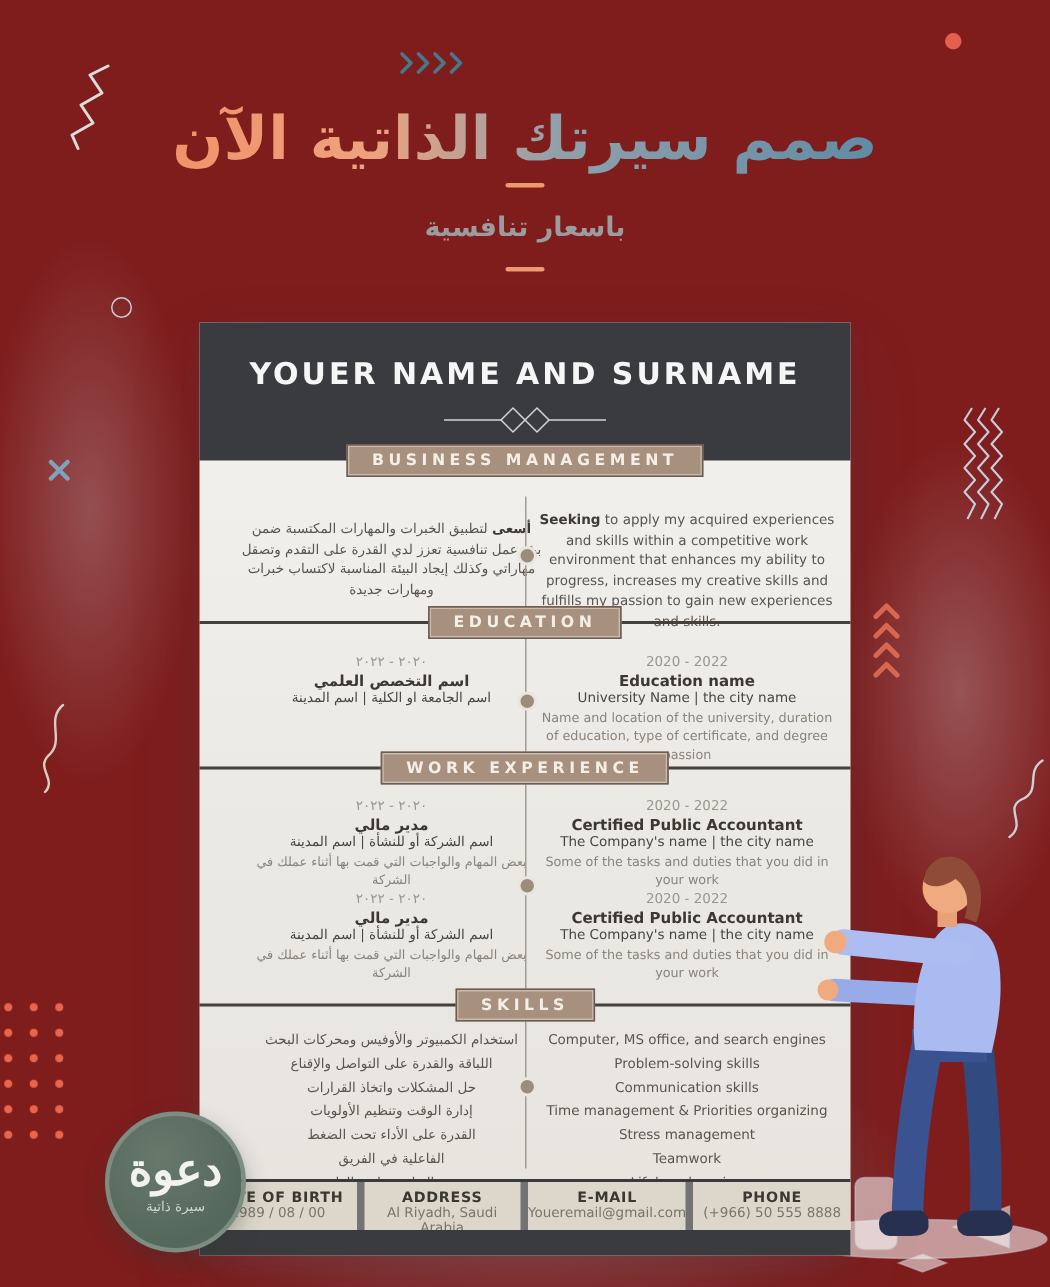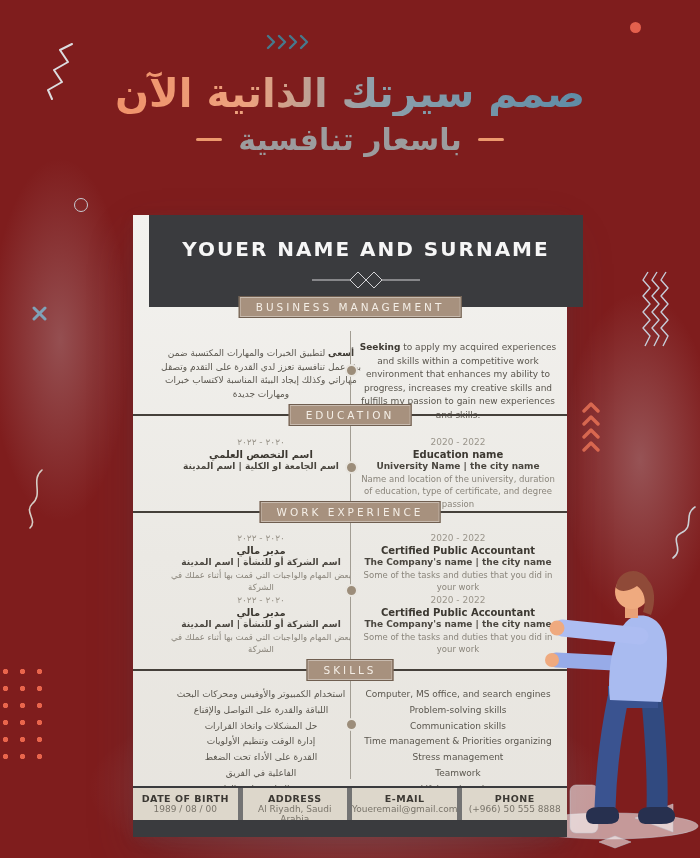--- a/index.html
+++ b/index.html
@@ -11,55 +11,55 @@
   .wash-left{left:-40px;top:80px;width:200px;height:520px;background:radial-gradient(closest-side,rgba(205,208,215,.28),transparent 70%);}
   .wash-right{right:-50px;top:220px;width:220px;height:480px;background:radial-gradient(closest-side,rgba(205,208,215,.30),transparent 70%);}
   .wash-bottom{left:0;bottom:-60px;width:700px;height:260px;background:radial-gradient(closest-side,rgba(210,212,218,.30),transparent 75%);}
 
   
   .promo{position:absolute;left:0;right:0;top:70px;text-align:center;direction:rtl;}
   .title-l1{display:inline-block;font-size:40px;font-weight:bold;letter-spacing:0px;
     background:linear-gradient(90deg,#f0926a 0%,#eda27e 28%,#8fa0ab 55%,#5e8ca6 100%);
     -webkit-background-clip:text;background-clip:text;color:transparent;}
   .title-l2{margin-top:6px;display:flex;align-items:center;justify-content:center;gap:16px;
-    font-size:30px;font-weight:bold;color:#9c9c9e;}
+    font-size:18px;font-weight:bold;color:#9c9c9e;flex-direction:column;}
   .dash{width:26px;height:3px;border-radius:2px;background:#ed9a6e;display:inline-block;}
 
   
   .card{position:absolute;left:133px;top:215px;width:434px;height:622px;
     background:linear-gradient(180deg,#f3f2ef 0%,#ebe9e4 55%,#e7e4de 100%);
     box-shadow:0 20px 45px rgba(70,70,85,.20), 0 4px 14px rgba(70,70,85,.12);}
   .cv-header{position:absolute;left:0;top:0;width:100%;height:92px;background:#3a3b3e;
-    display:flex;flex-direction:column;align-items:center;margin-left:16px;}
+    display:flex;flex-direction:column;align-items:center;}
   .cv-name{margin-top:22px;color:#f6f6f6;font-size:20px;font-weight:bold;letter-spacing:2px;}
   .ornament{margin-top:8px;}
 
   .badge{position:absolute;left:50%;transform:translateX(-50%);
     background:#a7917e;border:1px solid #6f5e50;box-shadow:inset 0 0 0 1px rgba(255,255,255,.38);
-    color:#f4eee6;font-size:10.5px;font-weight:normal;letter-spacing:3px;
+    color:#f4eee6;font-size:10.5px;font-weight:bold;letter-spacing:3px;
     padding:4px 16px;white-space:nowrap;z-index:3;}
   .badge-business{top:81px;}
   .badge-edu{top:189px;}
   .badge-work{top:286px;}
   .badge-skills{top:444px;}
   .hline{position:absolute;left:0;width:100%;height:2px;background:#45403a;z-index:2;}
   .hline-edu{top:199px;} .hline-work{top:296px;} .hline-skills{top:454px;}
 
   .vseg{position:absolute;left:217px;width:1px;background:#a29d93;z-index:1;}
   .dot{position:absolute;left:212px;width:9px;height:9px;border-radius:50%;
     background:#9c8d7a;border:2px solid #e9e6e0;box-sizing:content-box;z-index:2;}
 
   .col{position:absolute;text-align:center;}
   .col-ar{left:28px;width:200px;direction:rtl;}
   .col-en{left:226px;width:198px;}
   .body-txt{font-size:9px;line-height:1.5;color:#5a564e;}
   .lead{font-weight:bold;color:#3e3a33;}
   .dates{font-size:9px;color:#9a958b;}
   .entry-title{font-size:10px;font-weight:bold;color:#3c3831;margin-top:2px;}
-  .entry-sub{font-size:9px;font-weight:bold;color:#4a463f;margin-top:1px;}
+  .entry-sub{font-size:9px;font-weight:normal;color:#4a463f;margin-top:1px;}
   .entry-desc{font-size:8.5px;color:#8a857b;line-height:1.45;margin-top:2px;}
   .skill-line{font-size:9px;color:#5a564e;line-height:1.75;}
 
   .cv-footer{position:absolute;left:0;top:571px;width:100%;height:34px;background:#ddd7cb;
     border-top:2px solid #3a3b3e;display:flex;z-index:2;}
   .fcol{flex:1;text-align:center;padding-top:5px;position:relative;}
   .fcol + .fcol{border-left:5px solid #737373;}
   .flabel{font-size:9.5px;font-weight:bold;color:#3b3833;letter-spacing:.5px;}
   .fvalue{font-size:9px;color:#79746a;margin-top:0;}
   .cv-darkbar{position:absolute;left:0;top:605px;width:100%;height:17px;background:#3a3b3e;z-index:2;}
@@ -282,14 +282,18 @@
     <path d="M70,142 C66,108 76,62 96,58 C112,55 124,66 126,84 C129,106 125,128 121,144 Z" fill="#a9bbf0"></path>
 
     <rect x="85" y="44" width="13" height="16" fill="#e8a178"></rect>
     <circle cx="92" cy="34" r="17" fill="#efaa7f"></circle>
     <path d="M76,30 A17,17 0 0 1 108,22 C115,29 116,44 111,57 L103,54 C107,42 104,33 97,28 C90,33 81,35 76,30 Z" fill="#8f4a38"></path>
 
     <path d="M100,78 L22,70" stroke="#adbdf2" stroke-width="17" stroke-linecap="round" fill="none"></path>
     <circle cx="17" cy="70" r="7.5" fill="#efaa7f"></circle>
   </svg>
 
+  <div class="logo">
+    <div class="logo-main">دعوة</div>
+    <div class="logo-sub">سيرة ذاتية</div>
+  </div>
 
 </div>
 
 </body></html>

